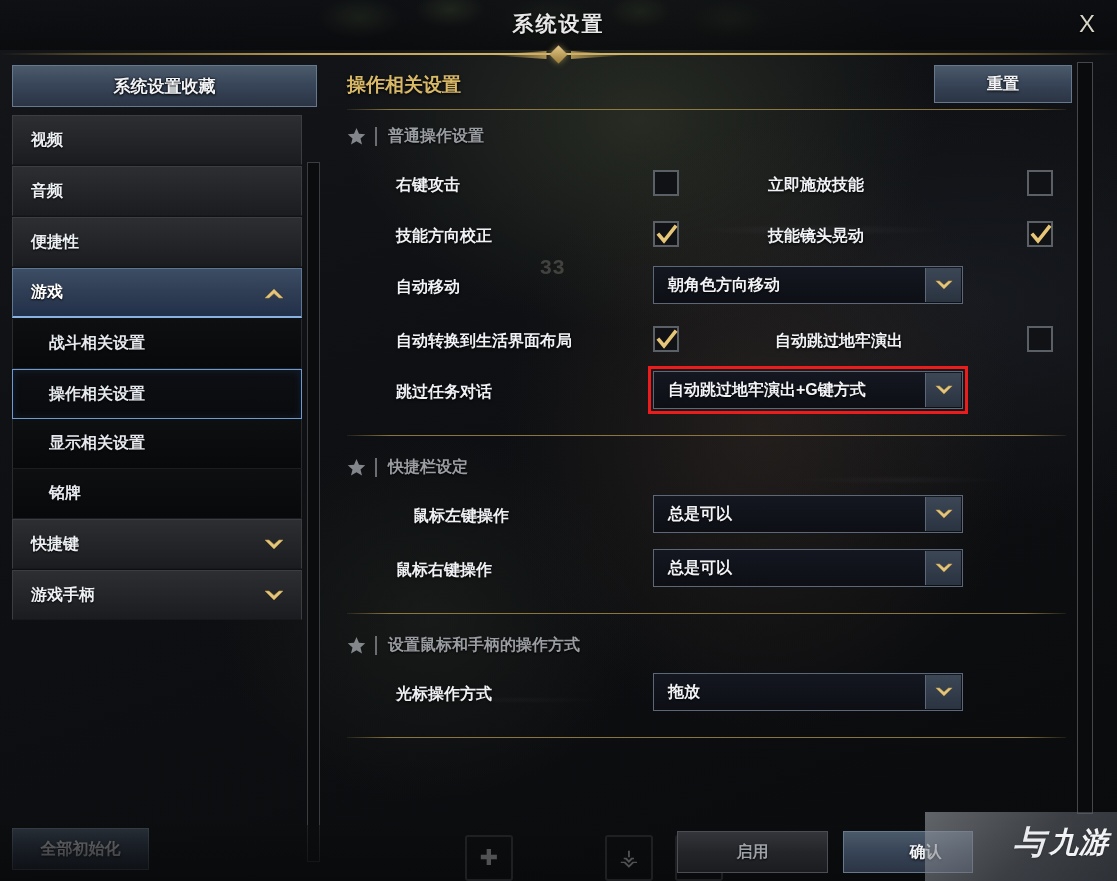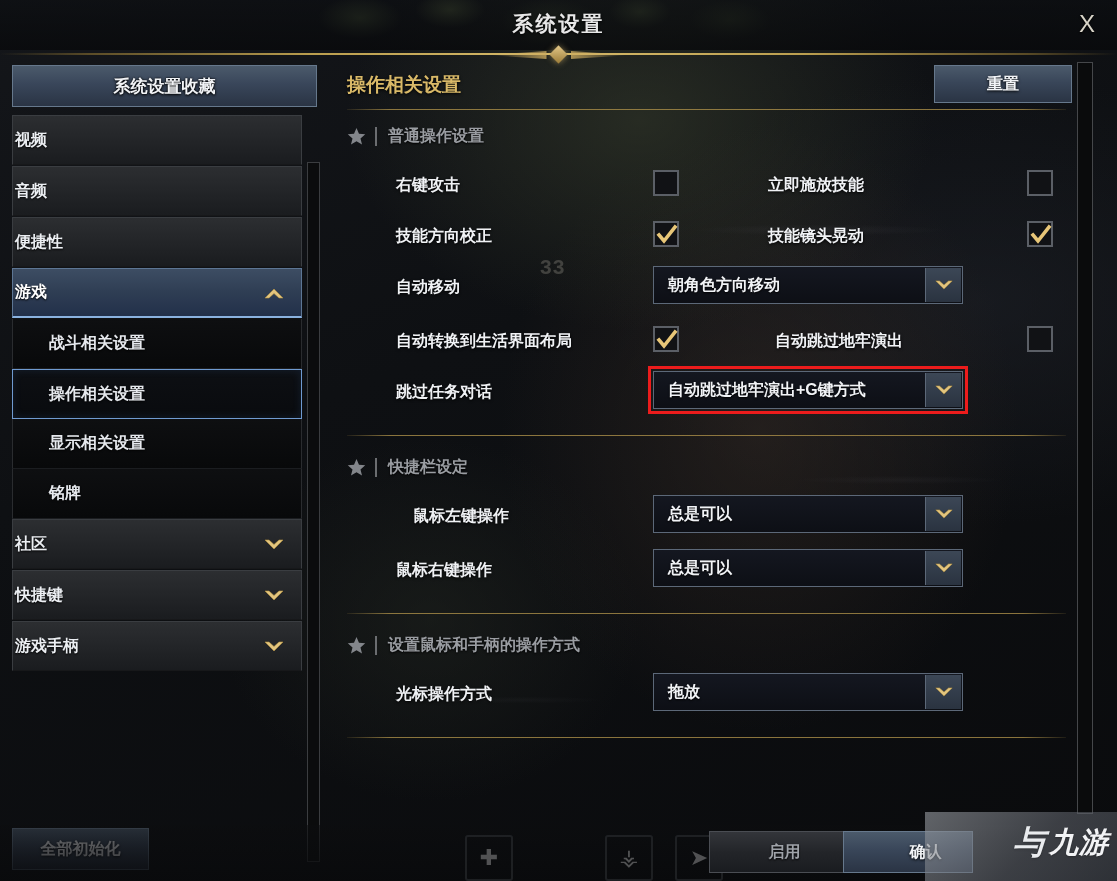--- a/index.html
+++ b/index.html
@@ -119,21 +119,21 @@
     position: relative;
     height: 50px; width: 290px;
     display: flex; align-items: center;
     background: linear-gradient(180deg, #2c2e31 0%, #232528 50%, #1a1c1f 100%);
     border: 1px solid #3a3d41;
     border-bottom: 1px solid #17181a;
     margin-bottom: 1px;
     cursor: pointer;
   }
   .nav-item .nav-label {
-    margin-left: 2px;
+    margin-left: 18px;
     font-size: 16px; font-weight: bold; color: #eceff3;
     text-shadow: 0 1px 2px #000;
   }
   .nav-item.active {
     background: linear-gradient(180deg, #3d4d63 0%, #2f3e54 48%, #22304a 100%);
     border: 1px solid #5d7characters;
     border: 1px solid #5d7694;
     border-bottom: 2px solid #8ab2e0;
   }
   .nav-item.active .nav-label { color: #ffffff; }
@@ -281,21 +281,21 @@
     border-radius: 3px;
     filter: blur(0.6px);
     opacity: 0.75;
   }
   .hud-slot .glyph {
     position: absolute; inset: 0;
     display: flex; align-items: center; justify-content: center;
     color: rgba(200,200,200,0.5); font-size: 22px; font-weight: bold;
   }
   .apply-btn {
-    position: absolute; left: 709px; top: 831px;
+    position: absolute; left: 677px; top: 831px;
     width: 151px; height: 42px;
     background: linear-gradient(180deg, #33353a 0%, #232529 50%, #1a1c20 100%);
     border: 1px solid #4a4d53;
     display: flex; align-items: center; justify-content: center;
     font-size: 16px; font-weight: bold; color: #9fa3a9;
     text-shadow: 0 1px 2px #000;
     cursor: pointer;
   }
   .confirm-btn {
     position: absolute; left: 843px; top: 831px;
@@ -377,28 +377,20 @@
           <span class="nav-label">战斗相关设置</span>
         </div>
         <div class="sub-item selected">
           <span class="nav-label">操作相关设置</span>
         </div>
         <div class="sub-item">
           <span class="nav-label">显示相关设置</span>
         </div>
         <div class="sub-item">
           <span class="nav-label">铭牌</span>
-        </div>
-        <div class="nav-item">
-          <span class="nav-label">社区</span>
-          <span class="chev">
-            <svg width="22" height="13" viewBox="0 0 22 13">
-              <polygon points="2,2 11,11 20,2 16,2 11,6.5 6,2" fill="#e3c57e" stroke="#b2913f" stroke-width="0.6"></polygon>
-            </svg>
-          </span>
         </div>
         <div class="nav-item">
           <span class="nav-label">快捷键</span>
           <span class="chev">
             <svg width="22" height="13" viewBox="0 0 22 13">
               <polygon points="2,2 11,11 20,2 16,2 11,6.5 6,2" fill="#e3c57e" stroke="#b2913f" stroke-width="0.6"></polygon>
             </svg>
           </span>
         </div>
         <div class="nav-item">

